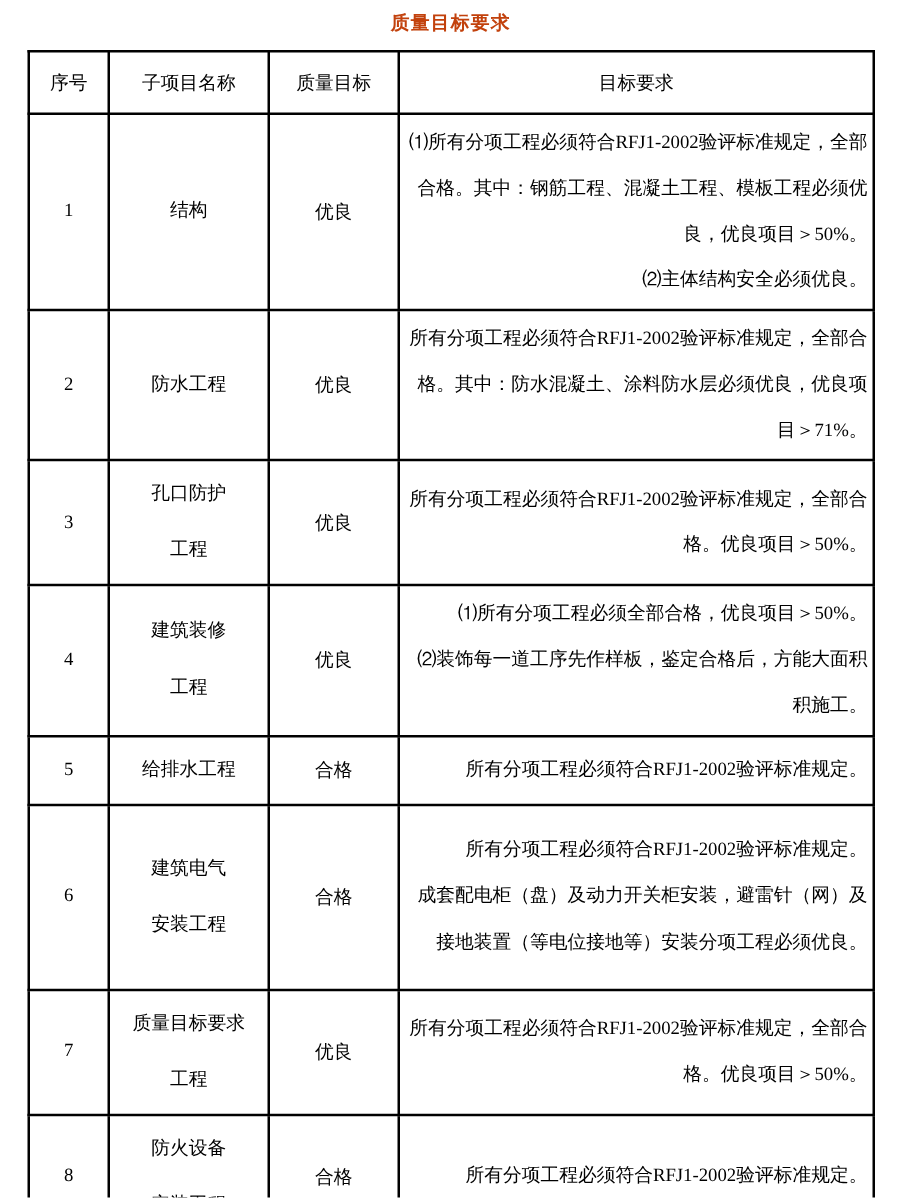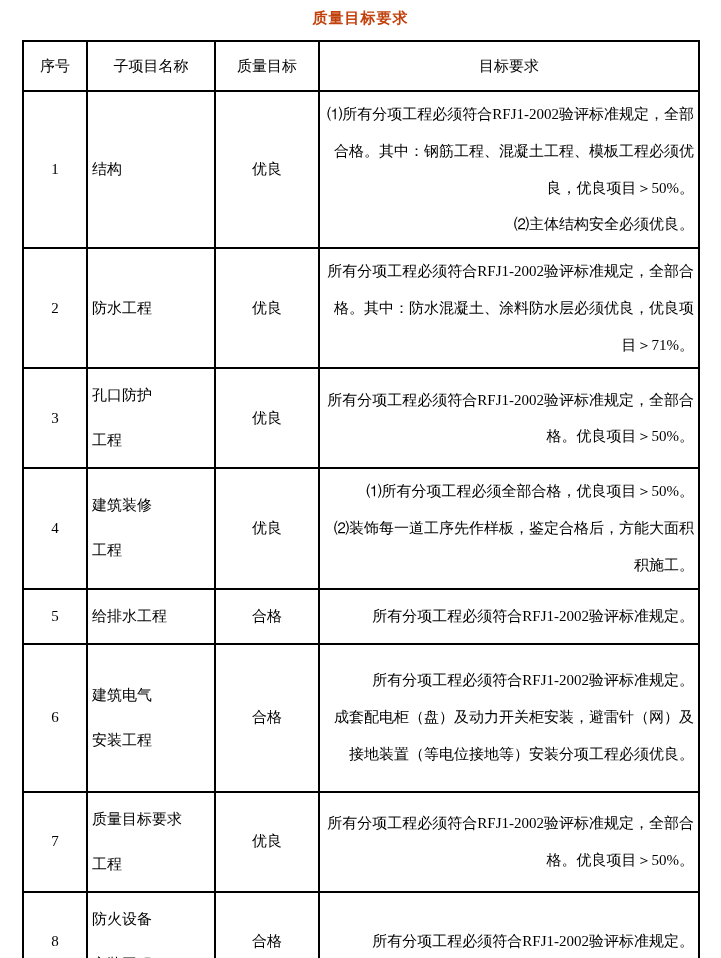--- a/index.html
+++ b/index.html
@@ -47,20 +47,21 @@
   tr.row-4 { height: 112px; }
   tr.row-5 { height: 54px; }
   tr.row-6 { height: 148px; }
   tr.row-7 { height: 93px; }
   tr.row-8 { height: 92px; }
 
   td.center-cell {
     text-align: center;
   }
   td.name-cell {
+    text-align: center;
     white-space: pre-line;
     line-height: 3;
   }
   td.req-cell {
     text-align: right;
     padding: 4px 8px 4px 12px;
   }
   td.req-cell p {
     margin: 0;
     line-height: 2.45;

